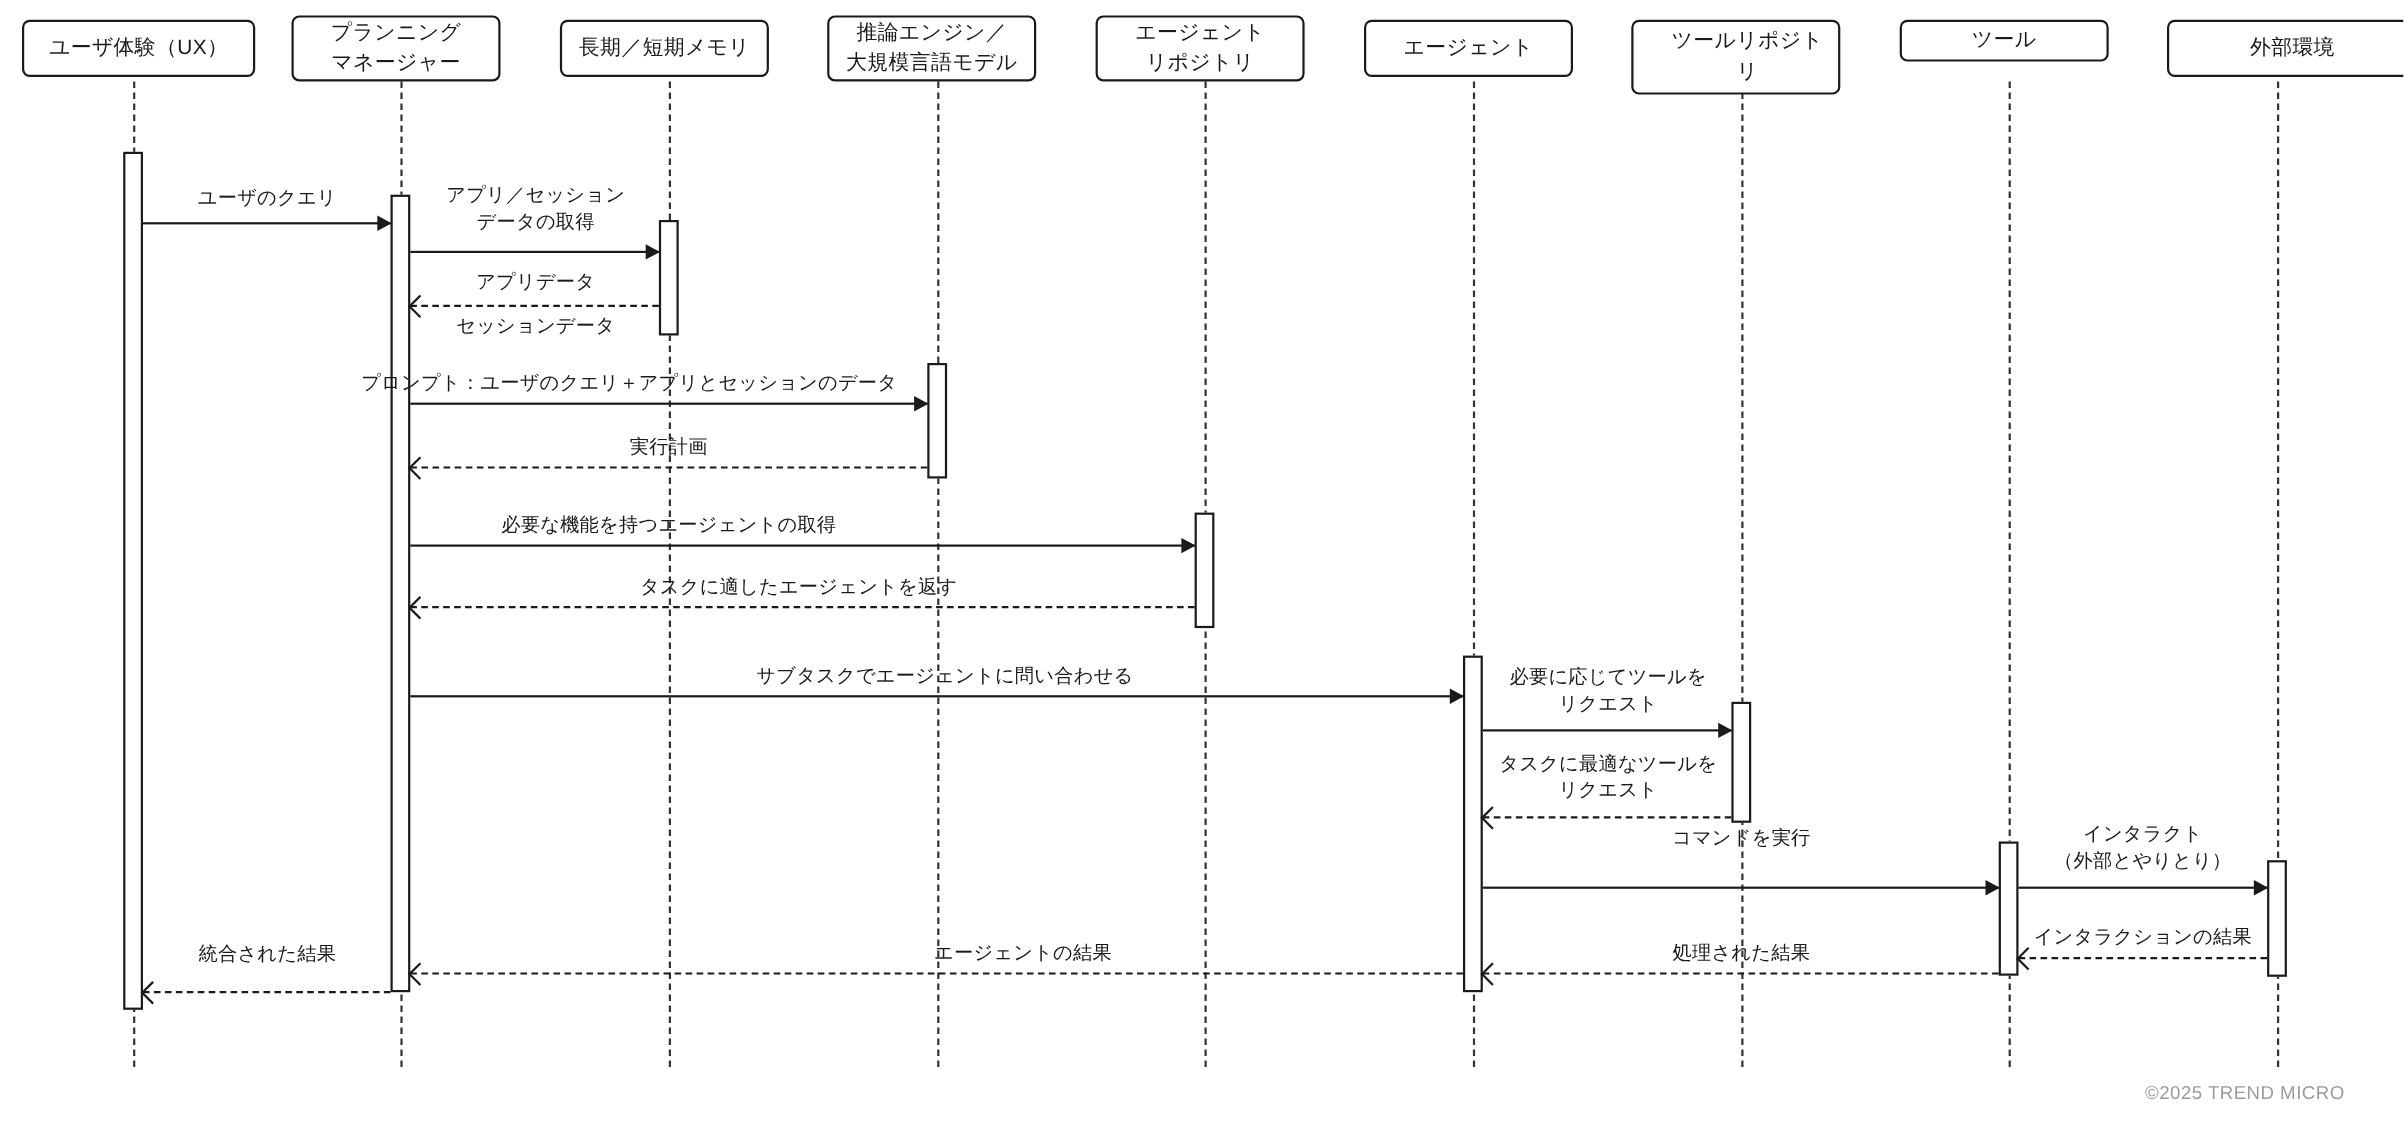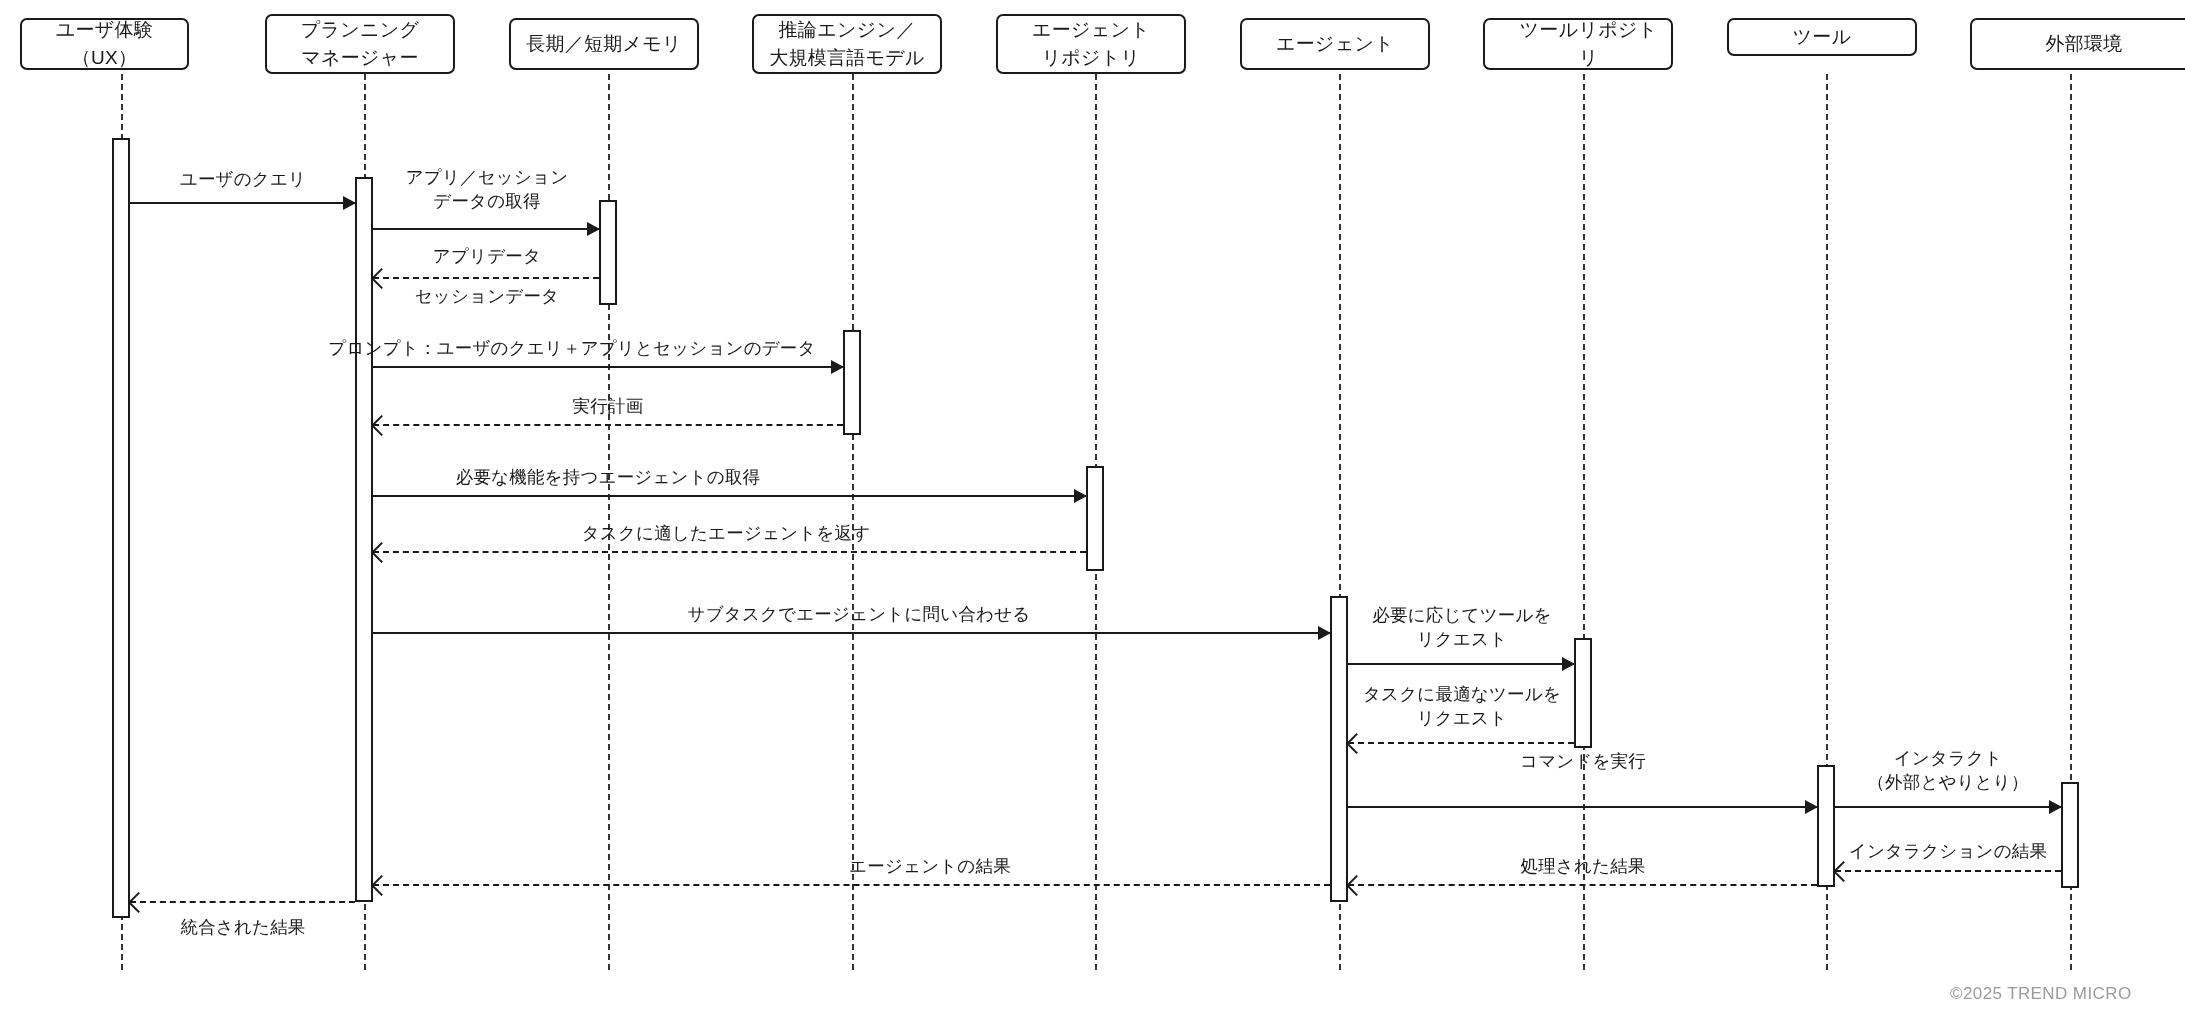--- a/index.html
+++ b/index.html
@@ -172,45 +172,45 @@
       <div class="msglabel" style="left: 1462px; top: 604px; font-family: Liberation Serif, serif;">必要に応じてツールを
 リクエスト</div>
       <div class="msglabel" style="left: 1462px; top: 683px;">タスクに最適なツールを
 リクエスト</div>
       <div class="msglabel" style="left: 1583px; top: 750px;">コマンドを実行</div>
       <div class="msglabel" style="left: 1948px; top: 747px;">インタラクト
 （外部とやりとり）</div>
       <div class="msglabel" style="left: 1948px; top: 840px;">インタラクションの結果</div>
       <div class="msglabel" style="left: 1583px; top: 855px;">処理された結果</div>
       <div class="msglabel" style="left: 930px; top: 855px;">エージェントの結果</div>
-      <div class="msglabel" style="left: 243px; top: 916px; text-align: center;">統合された結果</div>
+      <div class="msglabel" style="left: 243px; top: 856px; text-align: center;">統合された結果</div>
     </div>
   <div id="participants-layer">
-      <div class="participant" style="left: 20px; top: 18px; width: 169px; height: 52px;">
+      <div class="participant" style="left: 20px; top: 18px; width: 212px; height: 52px;">
         <span class="plabel">ユーザ体験（UX）</span>
       </div>
       <div class="participant" style="left: 265px; top: 14px; width: 190px; height: 60px;">
         <span class="plabel">プランニング
 マネージャー</span>
       </div>
       <div class="participant" style="left: 509px; top: 18px; width: 190px; height: 52px;">
         <span class="plabel">長期／短期メモリ</span>
       </div>
       <div class="participant" style="left: 752px; top: 14px; width: 190px; height: 60px;">
         <span class="plabel">推論エンジン／
 大規模言語モデル</span>
       </div>
       <div class="participant" style="left: 996px; top: 14px; width: 190px; height: 60px;">
         <span class="plabel">エージェント
 リポジトリ</span>
       </div>
       <div class="participant" style="left: 1240px; top: 18px; width: 190px; height: 52px;">
         <span class="plabel">エージェント</span>
       </div>
-      <div class="participant" style="left: 1483px; top: 18px; width: 190px; height: 52px; padding-left: 27px;">
+      <div class="participant" style="left: 1483px; top: 18px; width: 190px; height: 68px; padding-left: 27px;">
         <span class="plabel">ツールリポジトリ</span>
       </div>
       <div class="participant" style="left: 1727px; top: 18px; width: 190px; height: 38px;">
         <span class="plabel">ツール</span>
       </div>
       <div class="participant" style="left: 1970px; top: 18px; width: 228px; height: 52px;">
         <span class="plabel">外部環境</span>
       </div>
     </div>
   <div class="footer" style="left: 1950px; top: 984px;">©2025 TREND MICRO</div>

